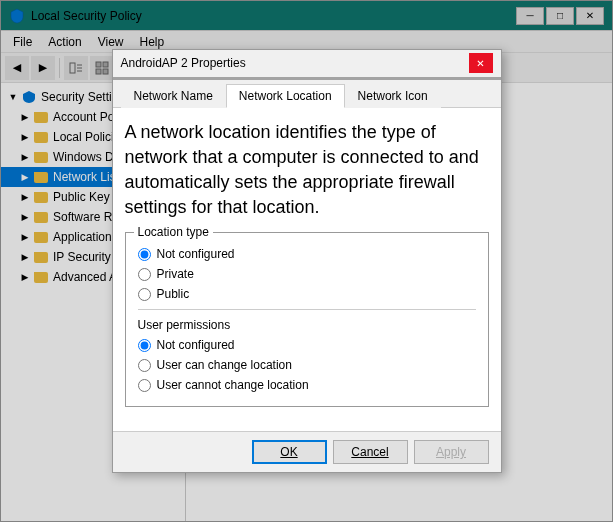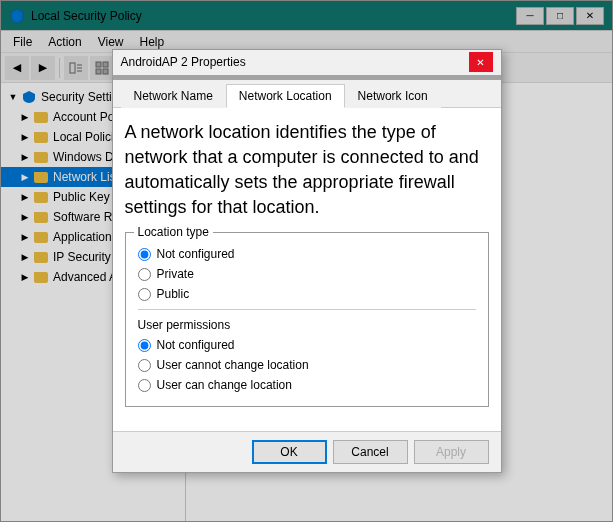--- a/index.html
+++ b/index.html
@@ -199,21 +199,21 @@
       display: flex;
       flex-direction: column;
     }
 
     .dialog-title-bar {
       background: #f0f0f0;
       height: 30px;
       display: flex;
       align-items: center;
       padding: 0 8px;
-      border-bottom: 5px solid #a3a3a3;
+      border-bottom: 3px solid #a3a3a3;
     }
     .dialog-title-text {
       font-size: 12px;
       flex: 1;
     }
     .dialog-close-btn {
       width: 24px;
       height: 20px;
       background: #e81123;
       color: #fff;
@@ -311,20 +311,21 @@
       min-width: 75px;
       height: 24px;
       background: #e1e1e1;
       border: 1px solid #adadad;
       font-size: 12px;
       cursor: pointer;
       padding: 0 8px;
       display: flex;
       align-items: center;
       justify-content: center;
+      text-decoration: underline;
     }
     .dlg-btn.primary {
       background: #e1e1e1;
       border: 2px solid #0078d7;
     }
     .dlg-btn:disabled {
       color: #aaa;
       cursor: default;
     }
   </style>
@@ -515,25 +516,25 @@
         </div>
         <div class="divider"></div>
         <div>
           <div style="font-size:12px; margin-bottom:4px;">User permissions</div>
           <label class="radio-option">
             <input type="radio" class="radio-input" name="user-perm" checked="" style="">
             <span class="radio-label">Not configured</span>
           </label>
           <label class="radio-option">
             <input type="radio" class="radio-input" name="user-perm" style="">
-            <span class="radio-label">User cannot change location</span>
+            <span class="radio-label">User can change location</span>
           </label>
           <label class="radio-option">
             <input type="radio" class="radio-input" name="user-perm" style="">
-            <span class="radio-label">User can change location</span>
+            <span class="radio-label">User cannot change location</span>
           </label>
         </div>
       </div>
 
     </div>
 
     <div class="dialog-footer">
       <button class="dlg-btn primary">OK</button>
       <button class="dlg-btn">Cancel</button>
       <button class="dlg-btn" disabled="">Apply</button>

